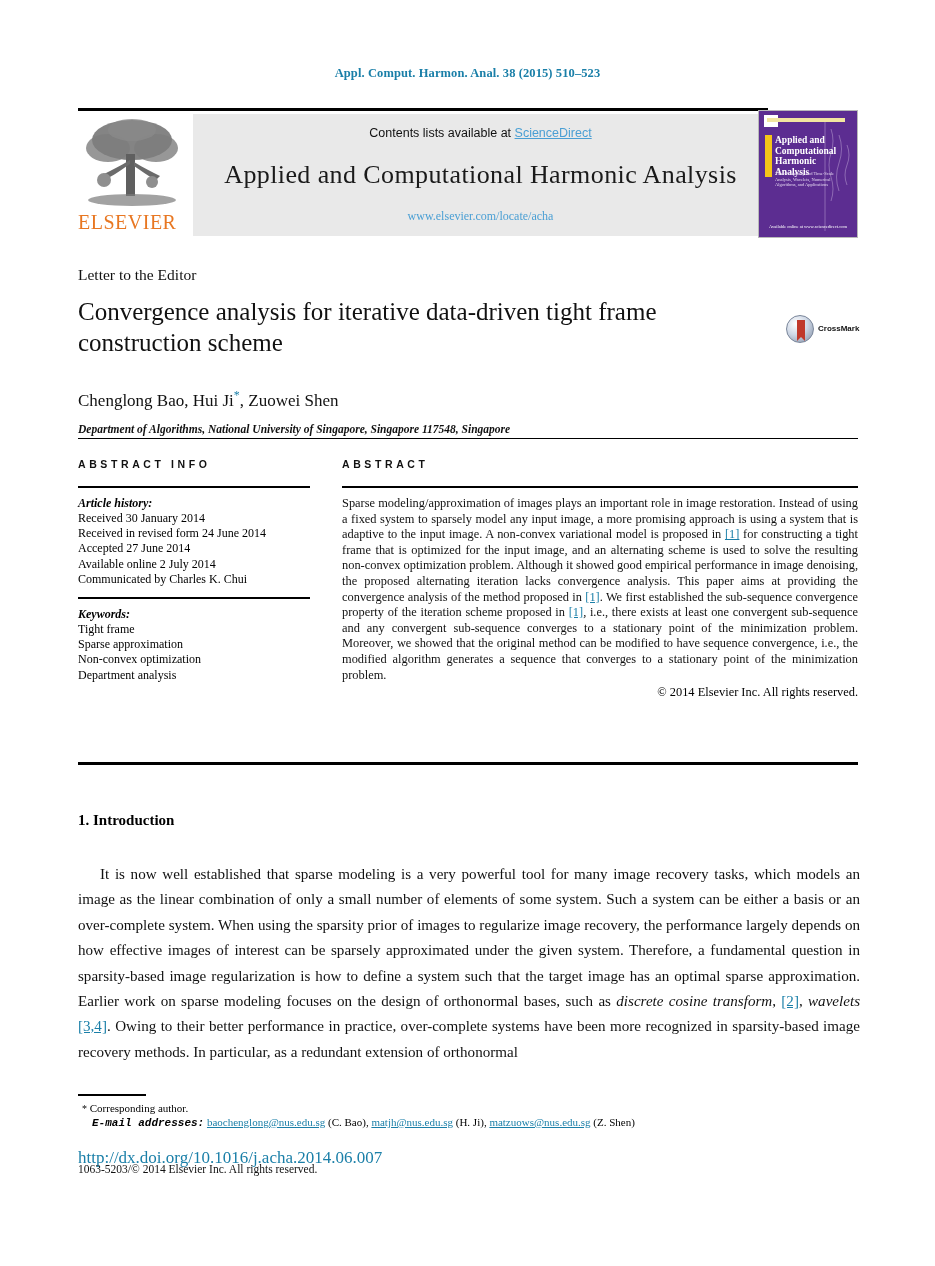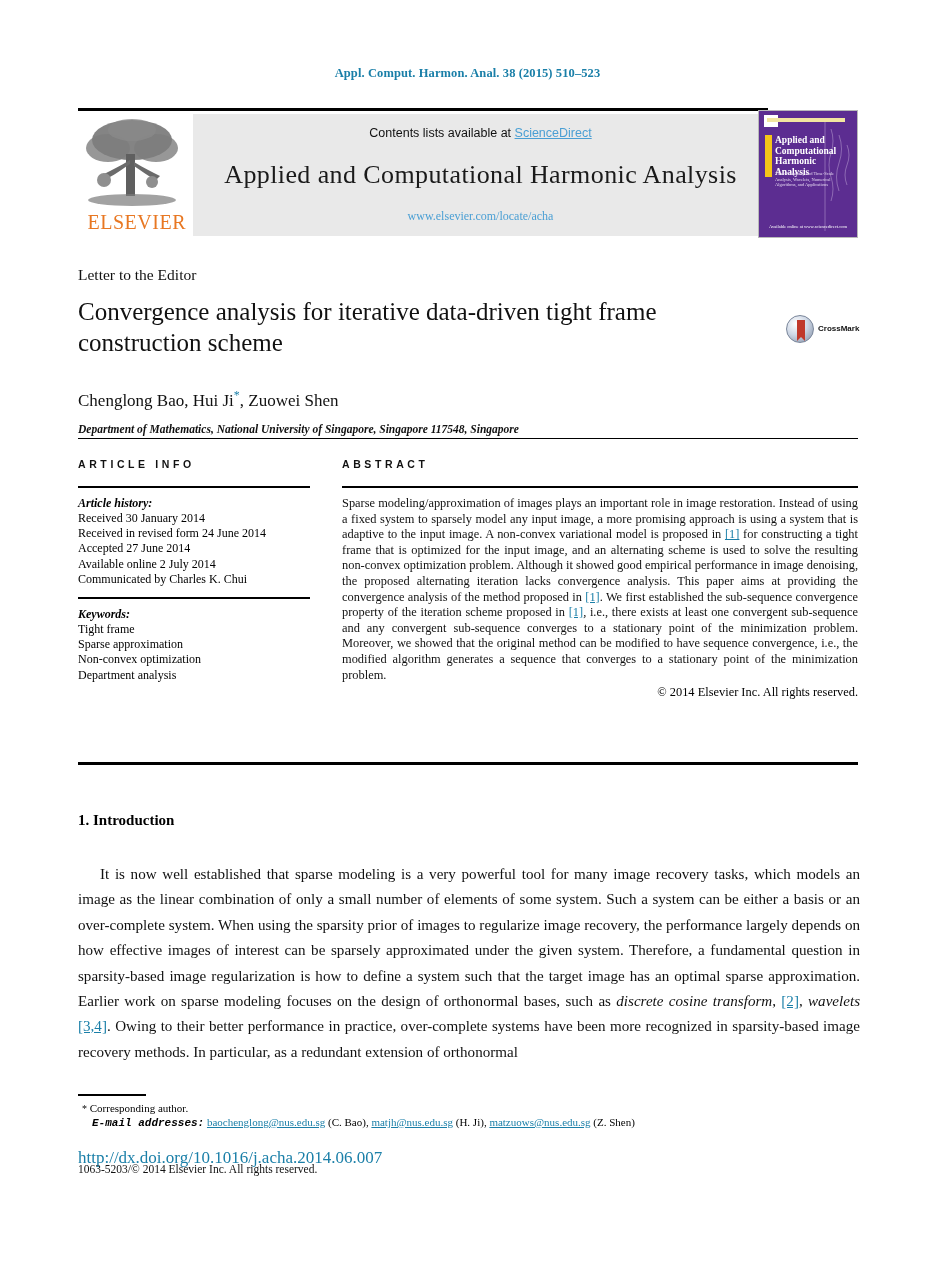--- a/index.html
+++ b/index.html
@@ -60,21 +60,21 @@
   .tree {
     position: absolute;
     left: 4px; top: 2px;
     width: 100px; height: 92px;
   }
   .elsevier-word {
     position: absolute;
     left: 0;
     bottom: 2px;
     width: 108px;
-    text-align: right;
+    text-align: left;
     font-family: "Liberation Serif", serif;
     font-size: 20px;
     letter-spacing: 0.5px;
     color: #E87722;
   }
   .journal-band {
     position: absolute;
     left: 115px;
     top: 6px;
     width: 575px;
@@ -422,34 +422,34 @@
       <div class="cover-foot">Available online at www.sciencedirect.com</div>
     </div>
   </div>
 
   <div class="title-block">
     <div class="letter-type">Letter to the Editor</div>
     <h1 class="article-title">Convergence analysis for iterative data-driven tight frame construction scheme</h1>
     <div class="authors">
       <span>Chenglong Bao, Hui Ji</span><span class="corr-star">*</span><span>, Zuowei Shen</span>
     </div>
-    <div class="affiliation">Department of Mathematics, National University of Singapore, Singapore 117548, Singapore</div>
+    <div class="affiliation">Department of Algorithms, National University of Singapore, Singapore 117548, Singapore</div>
 
     <div class="crossmark">
       <div class="cm-circle">
         <div class="cm-mark"></div>
       </div>
       <div class="cm-text">CrossMark</div>
     </div>
   </div>
 
   <div class="rule-thin" style="top:438px"></div>
 
   <div class="info-col">
-    <div class="sec-head">ARTICLE INFO</div>
+    <div class="sec-head">ABSTRACT INFO</div>
     <div class="col-rule"></div>
     <div class="info-label">Article history:</div>
     <div class="info-list">
       <div>Received 30 January 2014</div>
       <div>Received in revised form 24 June 2014</div>
       <div>Accepted 27 June 2014</div>
       <div>Available online 2 July 2014</div>
       <div>Communicated by Charles K. Chui</div>
     </div>
     <div class="kw-rule"></div>

